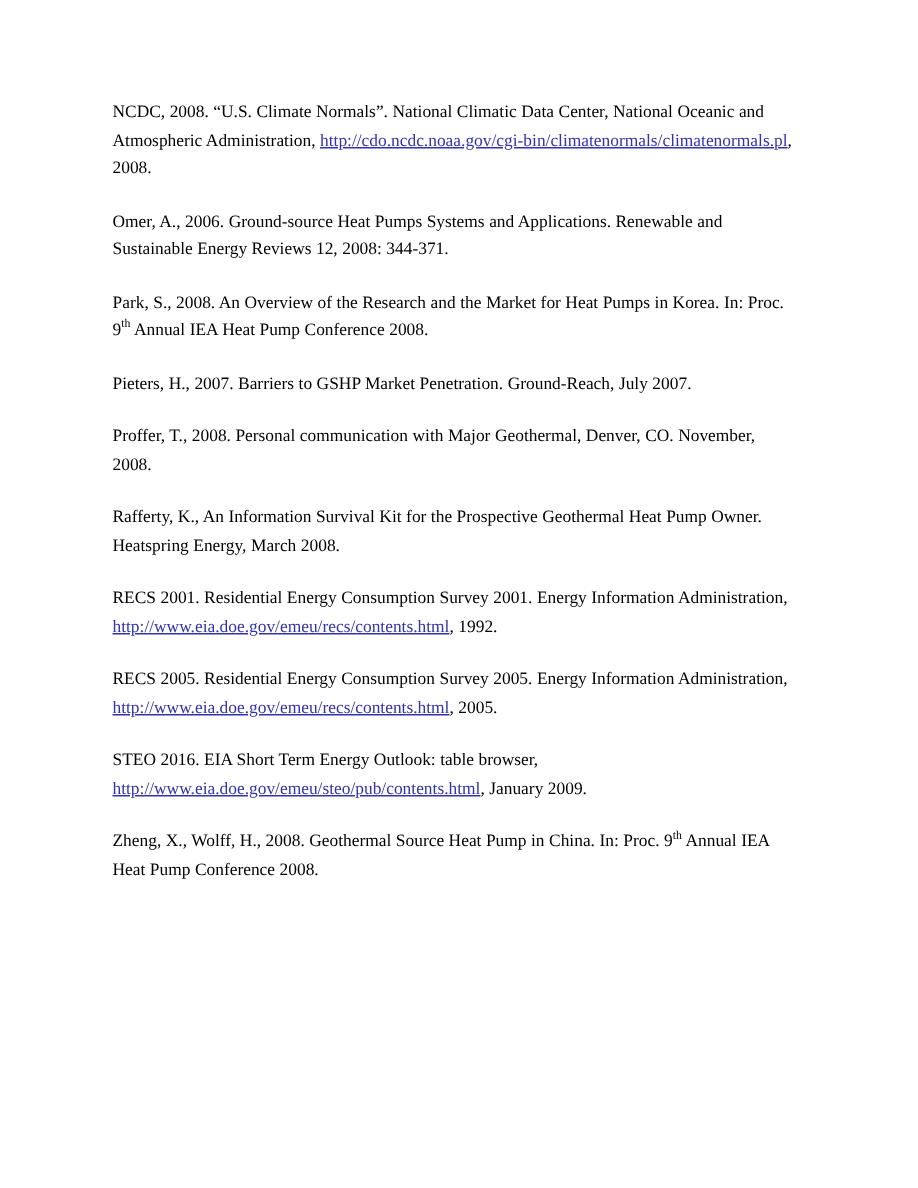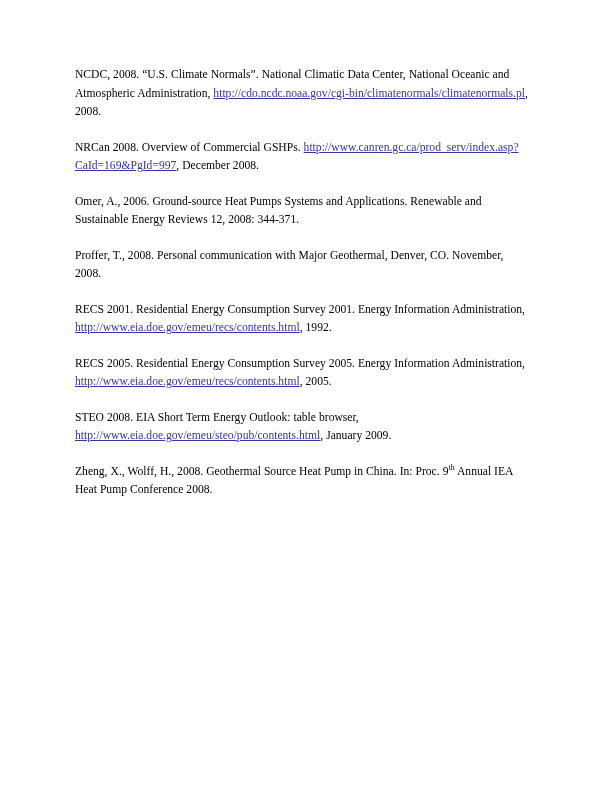--- a/index.html
+++ b/index.html
@@ -72,35 +72,37 @@
 </head>
 <body>
 
 <div class="page">
 
   <div class="content">
 
     <p class="ref"><span>NCDC, 2008. “U.S. Climate Normals”. National Climatic Data Center, National Oceanic and Atmospheric Administration, </span><a class="url" href="#">http://cdo.ncdc.noaa.gov/cgi-bin/climatenormals/climatenormals.pl</a><span>, 2008.</span></p>
 
 
-    <p class="ref"><span>NRCan 2008. Overview of Commercial GSHPs. </span><a class="url" href="#">http://www.canren.gc.ca/prod_serv/index.asp?CaId=169&amp;PgId=997</a><span>, December 2008.</span></p>
 
     <p class="ref"><span>Omer, A., 2006. Ground-source Heat Pumps Systems and Applications. Renewable and Sustainable Energy Reviews 12, 2008: 344-371.</span></p>
 
+    <p class="ref"><span>Park, S., 2008. An Overview of the Research and the Market for Heat Pumps in Korea. In: Proc. 9</span><sup>th</sup><span> Annual IEA Heat Pump Conference 2008.</span></p>
 
+    <p class="ref"><span>Pieters, H., 2007. Barriers to GSHP Market Penetration. Ground-Reach, July 2007.</span></p>
 
     <p class="ref"><span>Proffer, T., 2008. Personal communication with Major Geothermal, Denver, CO. November, 2008.</span></p>
 
+    <p class="ref"><span>Rafferty, K., An Information Survival Kit for the Prospective Geothermal Heat Pump Owner. Heatspring Energy, March 2008.</span></p>
 
     <p class="ref"><span>RECS 2001. Residential Energy Consumption Survey 2001. Energy Information Administration, </span><a class="url" href="#">http://www.eia.doe.gov/emeu/recs/contents.html</a><span>, 1992.</span></p>
 
     <p class="ref"><span>RECS 2005. Residential Energy Consumption Survey 2005. Energy Information Administration, </span><a class="url" href="#">http://www.eia.doe.gov/emeu/recs/contents.html</a><span>, 2005.</span></p>
 
 
-    <p class="ref"><span>STEO 2008. EIA Short Term Energy Outlook: table browser, </span><a class="url" href="#">http://www.eia.doe.gov/emeu/steo/pub/contents.html</a><span>, January 2009.</span></p>
+    <p class="ref"><span>STEO 2016. EIA Short Term Energy Outlook: table browser, </span><a class="url" href="#">http://www.eia.doe.gov/emeu/steo/pub/contents.html</a><span>, January 2009.</span></p>
 
     <p class="ref"><span>Zheng, X., Wolff, H., 2008. Geothermal Source Heat Pump in China. In: Proc. 9</span><sup>th</sup><span> Annual IEA Heat Pump Conference 2008.</span></p>
 
   </div>
 
   <div class="footer">
     <div class="footer-title">U.S. Department of Energy</div>
     <div class="footer-pageno">99</div>
   </div>
 

